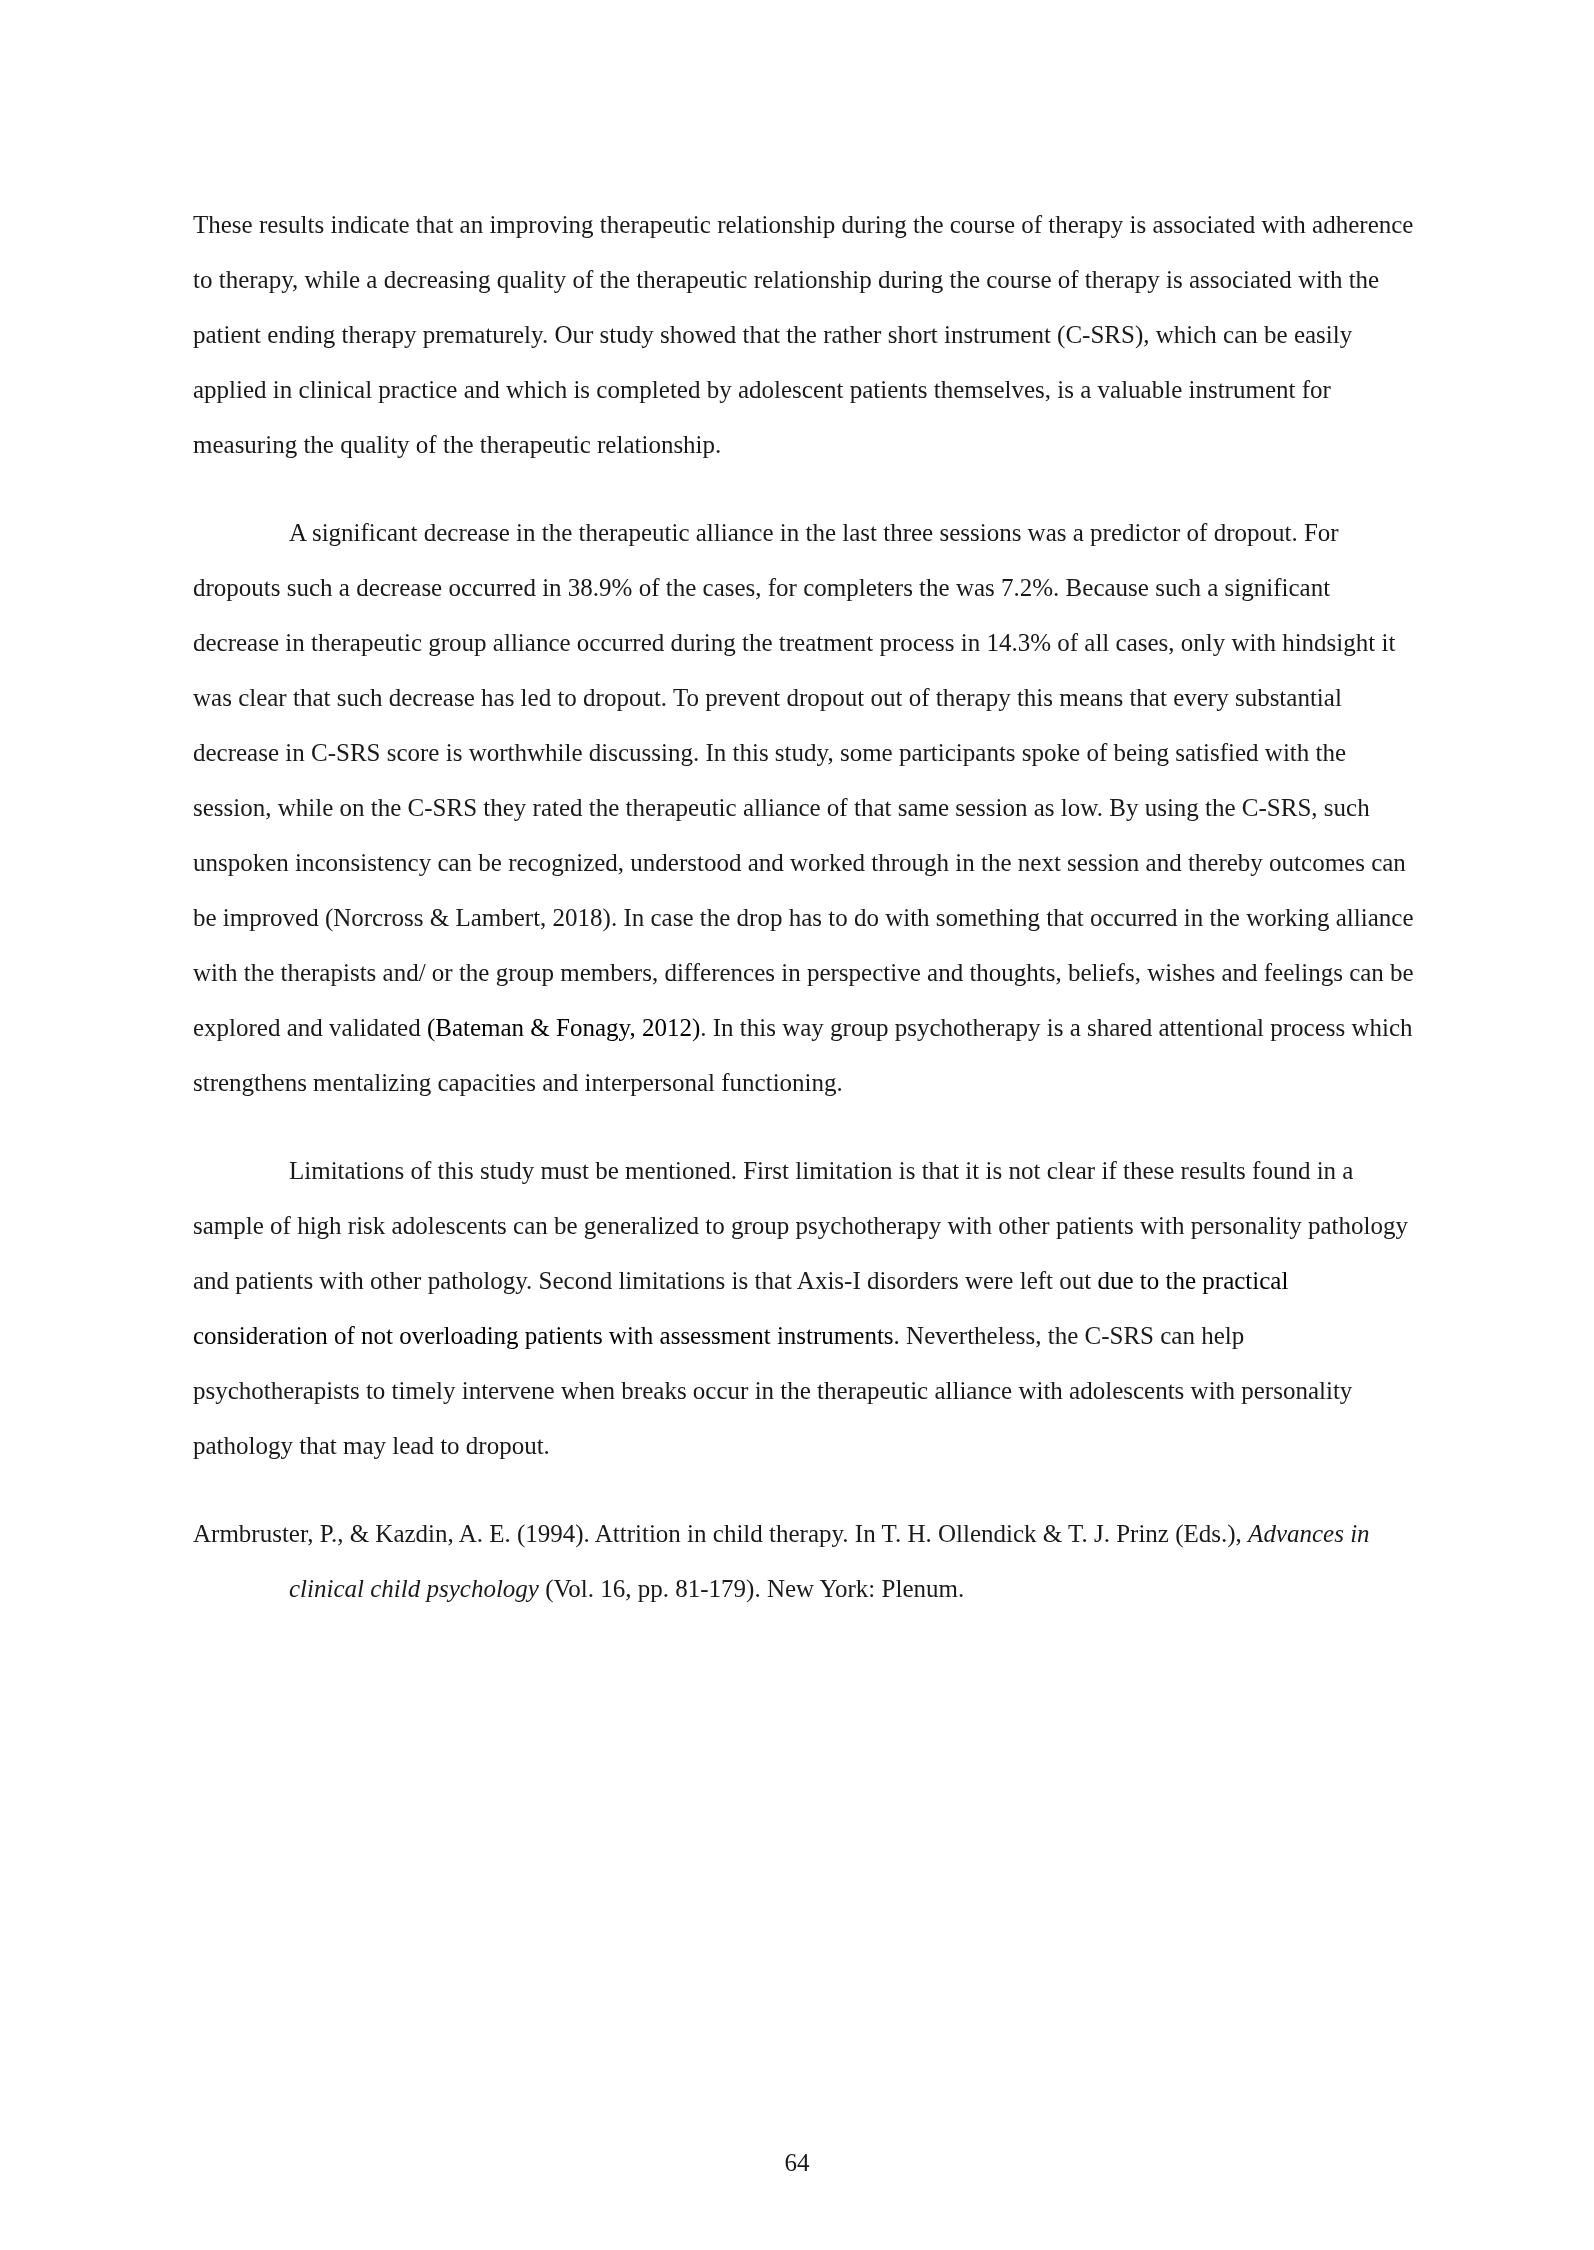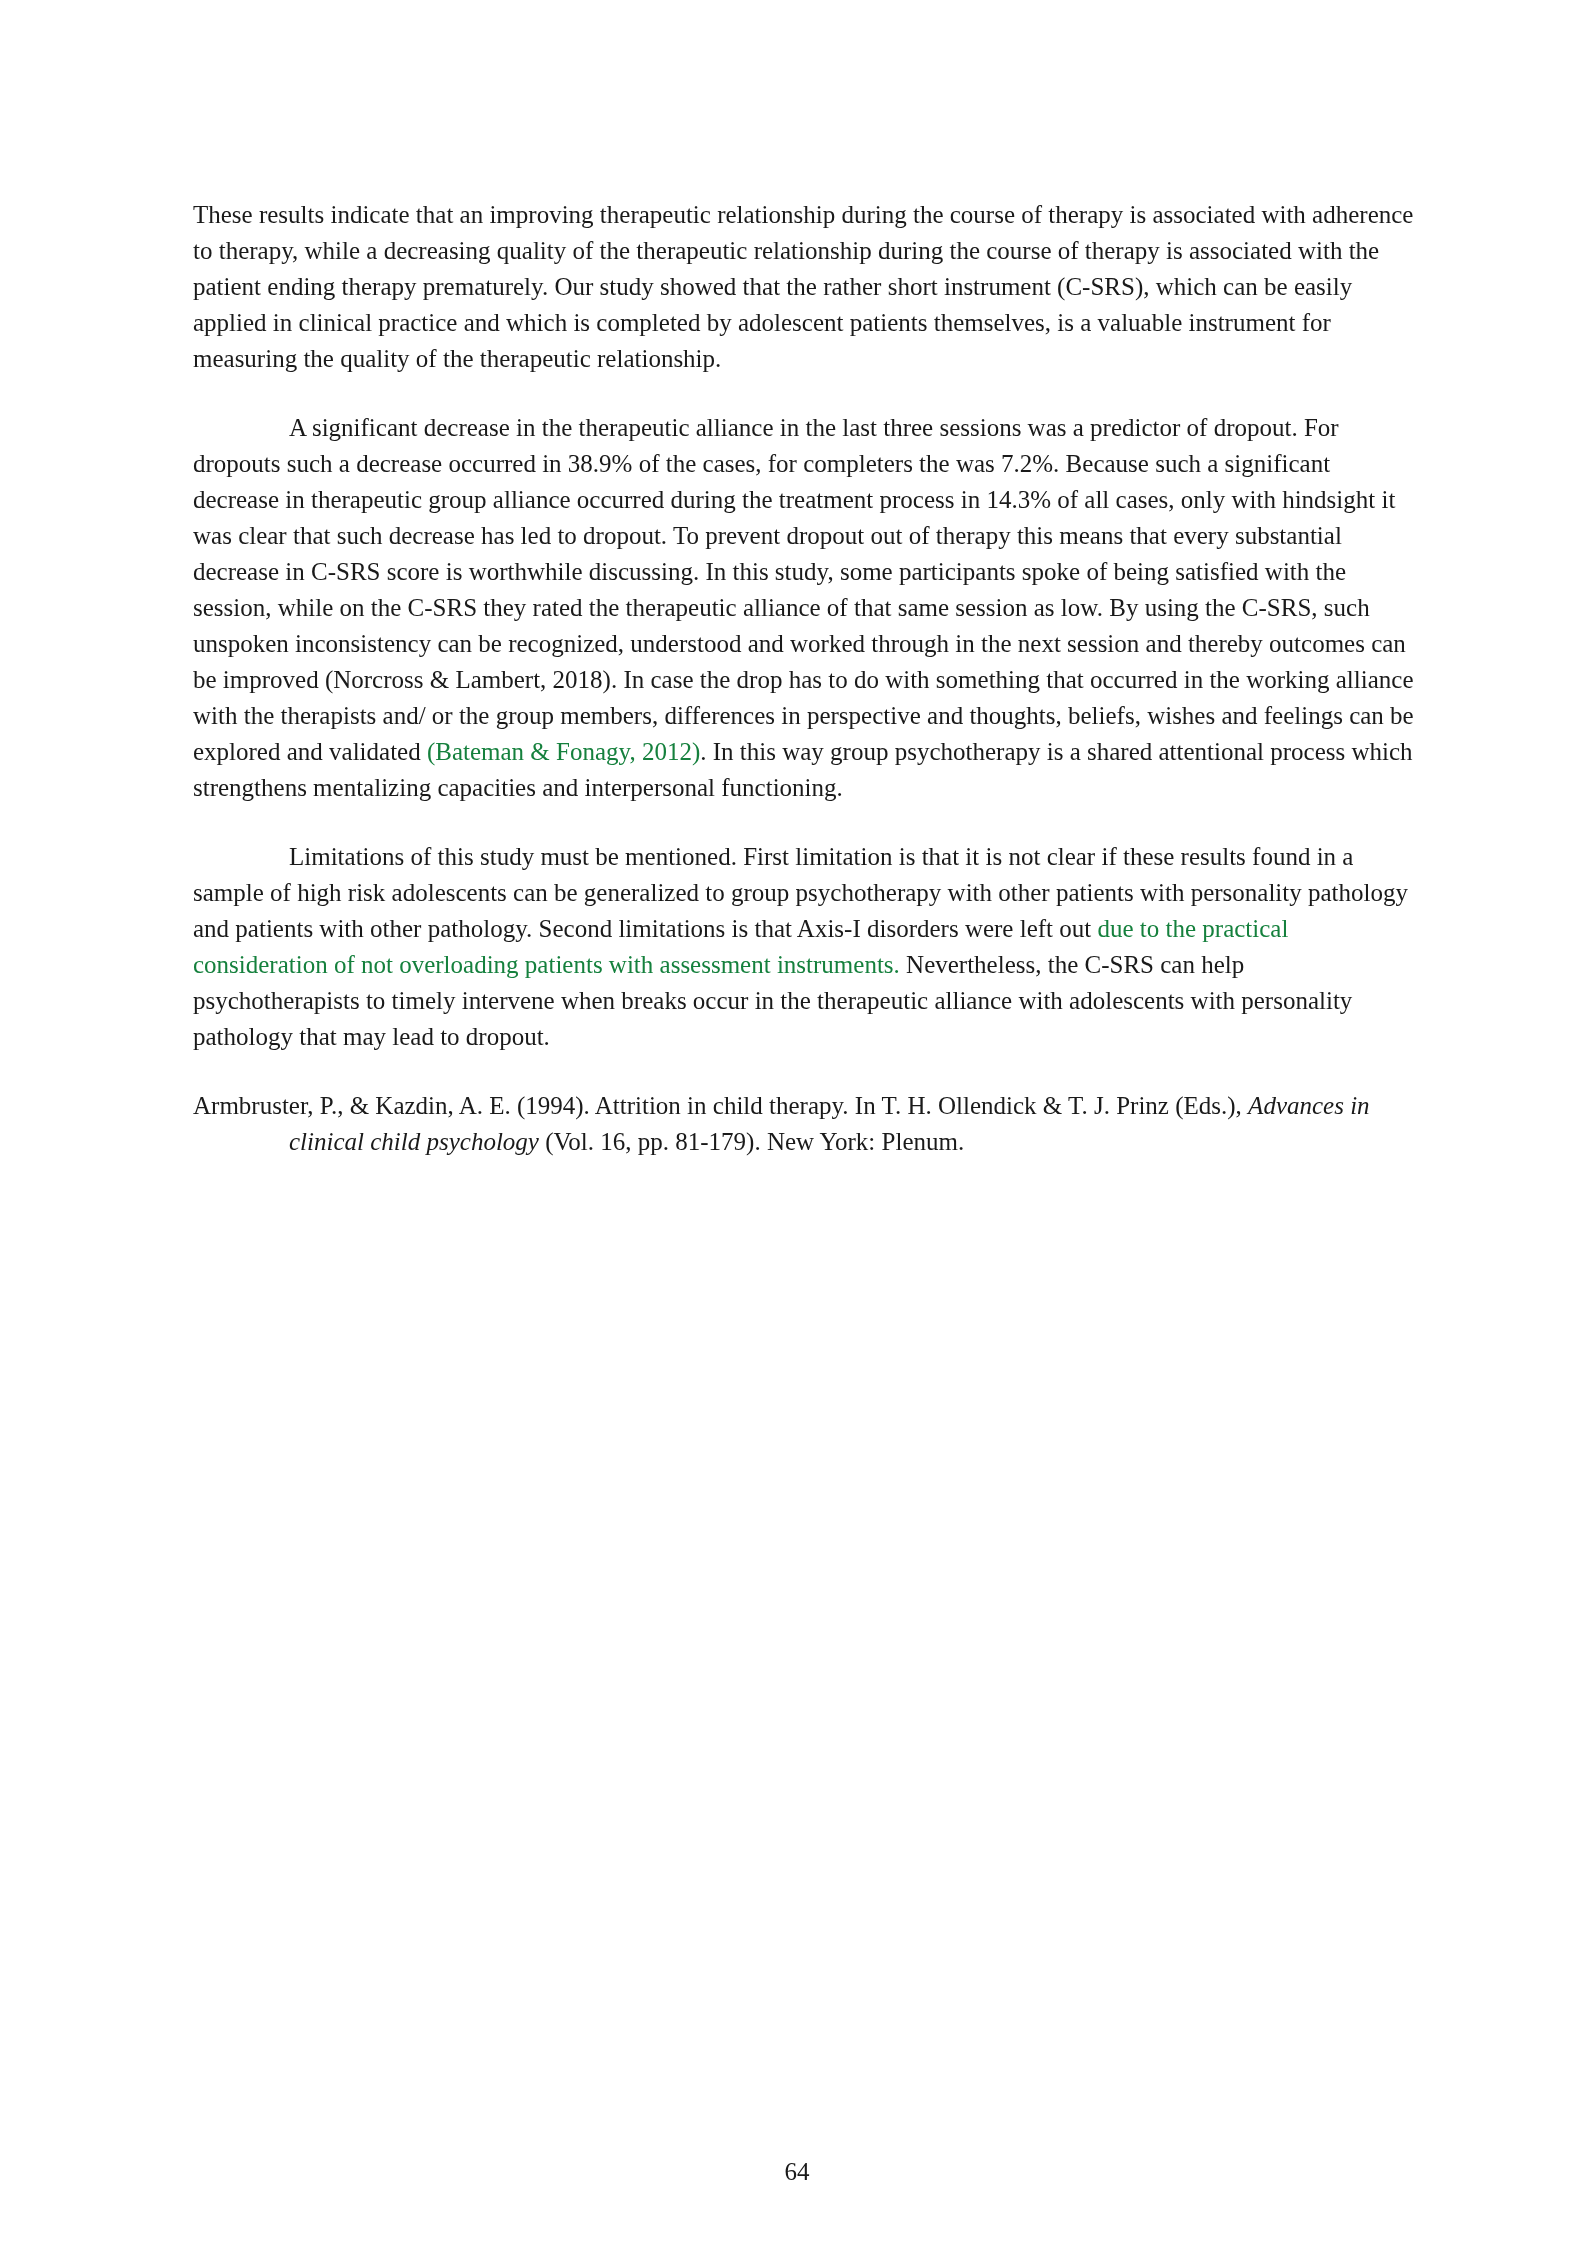--- a/index.html
+++ b/index.html
@@ -9,32 +9,32 @@
   }
   .page {
     position: relative;
     width: 1594px;
     height: 2250px;
     background: #ffffff;
     box-sizing: border-box;
     padding: 197px 178px 0 193px;
     font-family: "Liberation Serif", "DejaVu Serif", serif;
     font-size: 25px;
-    line-height: 36px;
+    line-height: 55px;
     color: #1a1a1a;
   }
   .para {
     margin: 0 0 33px 0;
     text-align: left;
   }
   .para.indented {
     text-indent: 96px;
   }
   .muted {
-    color: #15803d;
+    color: #000000;
   }
   .refs-heading {
     font-weight: bold;
     text-align: center;
     margin: 132px 0 43px 0;
   }
   .ref-entry {
     margin: 0;
     padding-left: 96px;
     text-indent: -96px;

